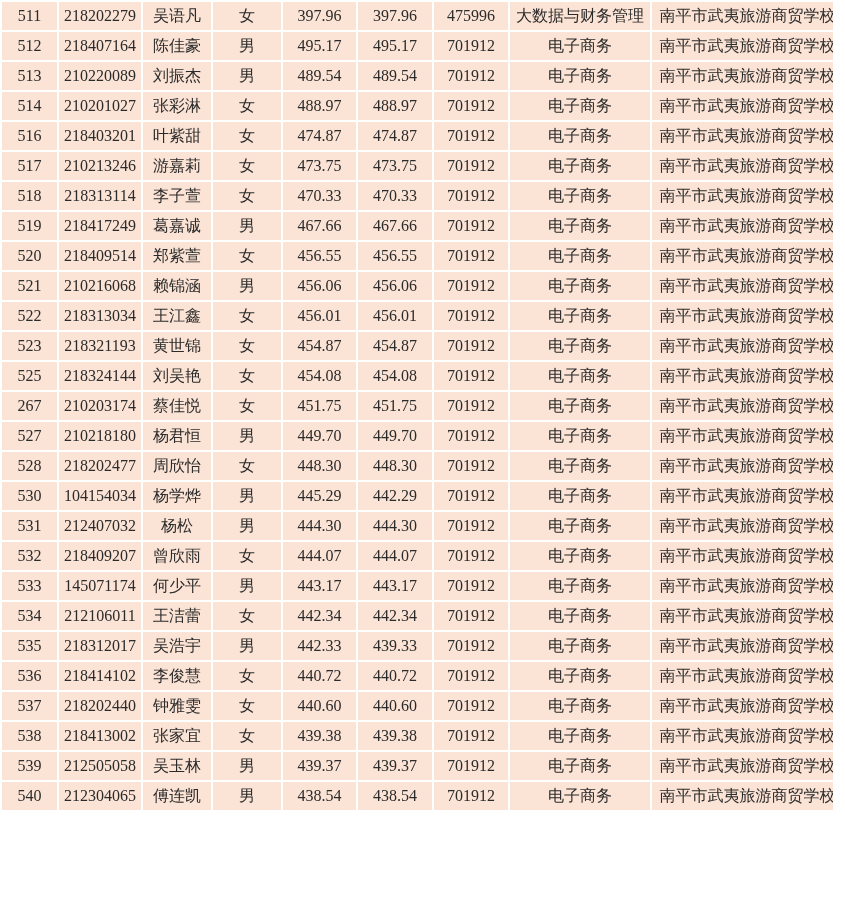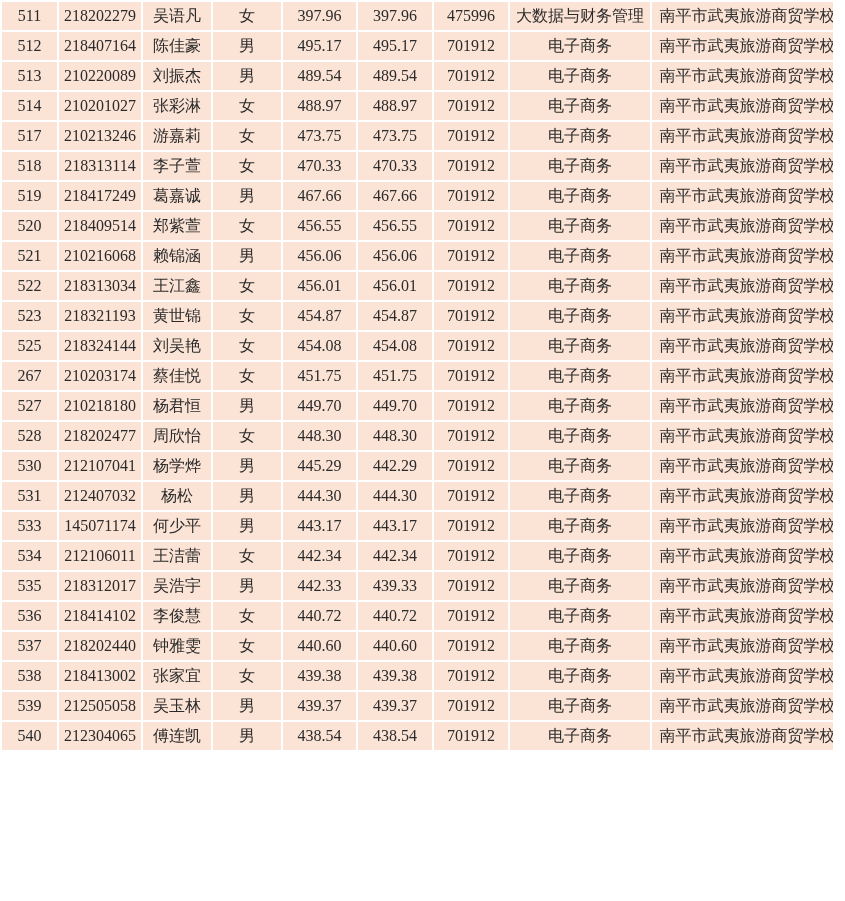--- a/index.html
+++ b/index.html
@@ -98,20 +98,31 @@
     <td>210201027</td>
     <td>张彩淋</td>
     <td>女</td>
     <td>488.97</td>
     <td>488.97</td>
     <td>701912</td>
     <td>电子商务</td>
     <td>南平市武夷旅游商贸学校</td>
   </tr>
         <tr>
+    <td>516</td>
+    <td>218403201</td>
+    <td>叶紫甜</td>
+    <td>女</td>
+    <td>474.87</td>
+    <td>474.87</td>
+    <td>701912</td>
+    <td>电子商务</td>
+    <td>南平市武夷旅游商贸学校</td>
+  </tr>
+        <tr>
     <td>517</td>
     <td>210213246</td>
     <td>游嘉莉</td>
     <td>女</td>
     <td>473.75</td>
     <td>473.75</td>
     <td>701912</td>
     <td>电子商务</td>
     <td>南平市武夷旅游商贸学校</td>
   </tr>
@@ -220,36 +231,47 @@
     <td>周欣怡</td>
     <td>女</td>
     <td>448.30</td>
     <td>448.30</td>
     <td>701912</td>
     <td>电子商务</td>
     <td>南平市武夷旅游商贸学校</td>
   </tr>
         <tr>
     <td>530</td>
-    <td>212107041</td>
+    <td>104154034</td>
     <td>杨学烨</td>
     <td>男</td>
     <td>445.29</td>
     <td>442.29</td>
     <td>701912</td>
     <td>电子商务</td>
     <td>南平市武夷旅游商贸学校</td>
   </tr>
         <tr>
     <td>531</td>
     <td>212407032</td>
     <td>杨松</td>
     <td>男</td>
     <td>444.30</td>
     <td>444.30</td>
+    <td>701912</td>
+    <td>电子商务</td>
+    <td>南平市武夷旅游商贸学校</td>
+  </tr>
+        <tr>
+    <td>532</td>
+    <td>218409207</td>
+    <td>曾欣雨</td>
+    <td>女</td>
+    <td>444.07</td>
+    <td>444.07</td>
     <td>701912</td>
     <td>电子商务</td>
     <td>南平市武夷旅游商贸学校</td>
   </tr>
         <tr>
     <td>533</td>
     <td>145071174</td>
     <td>何少平</td>
     <td>男</td>
     <td>443.17</td>

